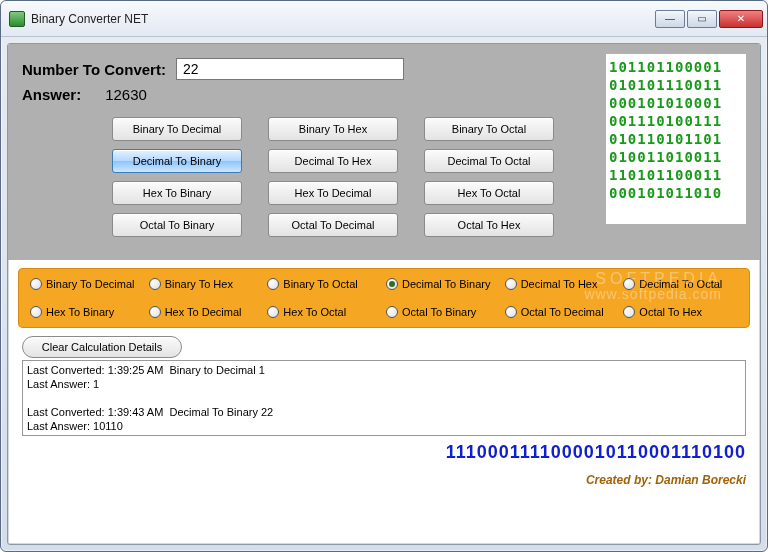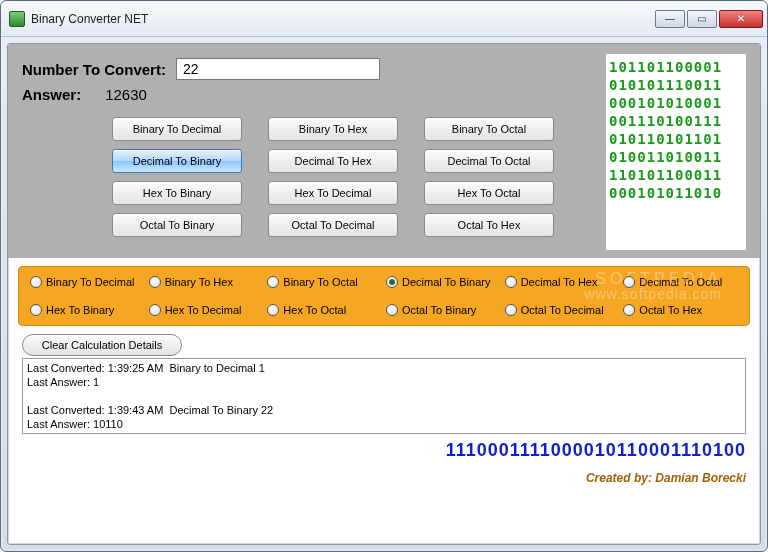--- a/index.html
+++ b/index.html
@@ -61,30 +61,30 @@
   border: 1px solid #8a98aa;
   border-radius: 3px;
   background: #fff;
   box-shadow: inset 0 0 0 1px #d0d8e2;
   display: flex;
   flex-direction: column;
   overflow: hidden;
 }
 .top-area {
   background: #b0b0b0;
-  padding: 14px 14px 8px 14px;
+  padding: 14px 14px 23px 14px;
   position: relative;
   display: flex;
   gap: 10px;
 }
 .top-left { flex: 1; }
 .row { display: flex; align-items: center; margin-bottom: 6px; }
 .lbl { font-size: 15px; font-weight: bold; color: #000; margin-right: 10px; }
 .input {
-  width: 204px; height: 22px;
+  width: 228px; height: 22px;
   background: #fff;
   border: 1px solid #777;
   padding: 0 6px;
   font-size: 14px;
 }
 .answer-val { font-size: 15px; color: #000; margin-left: 14px; }
 
 .btn-grid {
   display: grid;
   grid-template-columns: repeat(3, 130px);
@@ -101,21 +101,21 @@
   text-align: center;
   line-height: 22px;
   box-shadow: inset 0 1px 0 #fff;
   cursor: default;
 }
 .btn.active {
   background: linear-gradient(#e6f2ff, #b5d9ff 48%, #8ac4ff 50%, #cde8ff);
   border-color: #3d7ab8;
 }
 .art {
-  width: 140px; height: 196px;
+  width: 140px; height: 170px;
   background: #fff;
   color: #1a9a1a;
   font-family: "Consolas", monospace;
   font-size: 14px;
   font-weight: bold;
   line-height: 18px;
   letter-spacing: 1px;
   padding: 4px 3px;
   white-space: pre;
   overflow: hidden;

